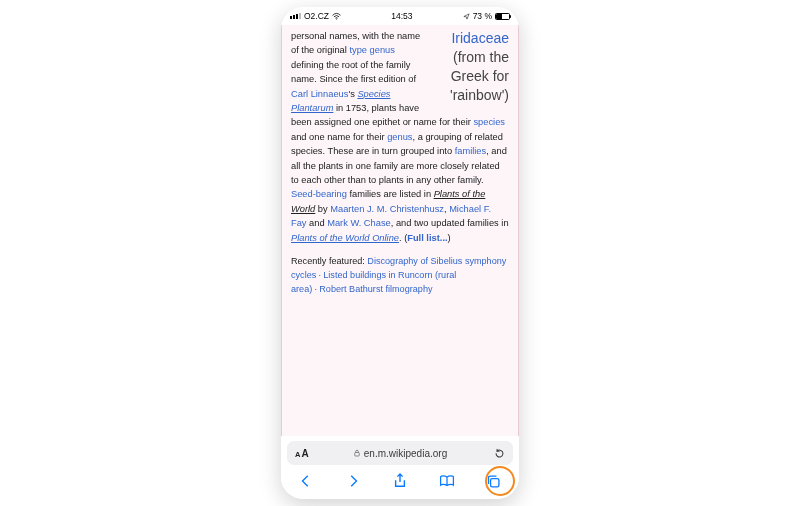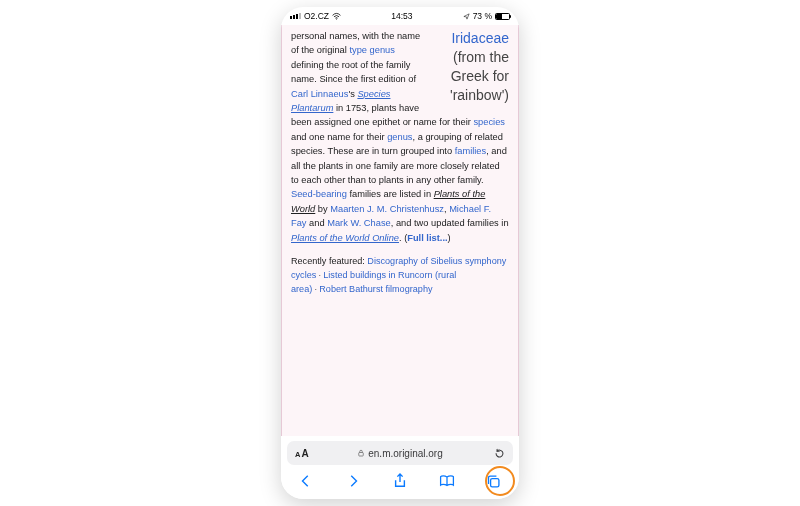--- a/index.html
+++ b/index.html
@@ -171,21 +171,21 @@
   <div class="addr-area">
     <div class="addr-pill">
       <div class="aa">
           <span class="sm">A</span>
           <span class="lg">A</span>
         </div>
       <svg class="lock" viewBox="0 0 16 16">
           <rect x="3.5" y="7" width="9" height="7" rx="1.4" fill="none" stroke="#555" stroke-width="1.3"></rect>
           <path d="M5.5 7 V5 a2.5 2.5 0 0 1 5 0 V7" fill="none" stroke="#555" stroke-width="1.3"></path>
         </svg>
-      <span>en.m.original.org</span>
+      <span>en.m.wikipedia.org</span>
       <svg class="reload" viewBox="0 0 16 16">
           <path d="M3 8 a5 5 0 1 0 1.5 -3.5" fill="none" stroke="#3a3a3c" stroke-width="1.5" stroke-linecap="round"></path>
           <path d="M4.5 1.8 L4.5 4.8 L7.5 4.8" fill="none" stroke="#3a3a3c" stroke-width="1.5" stroke-linecap="round" stroke-linejoin="round"></path>
         </svg>
     </div>
   </div>
 
   <div class="toolbar">
     <div class="btn">
       <svg width="14" height="14" viewBox="0 0 16 16">

